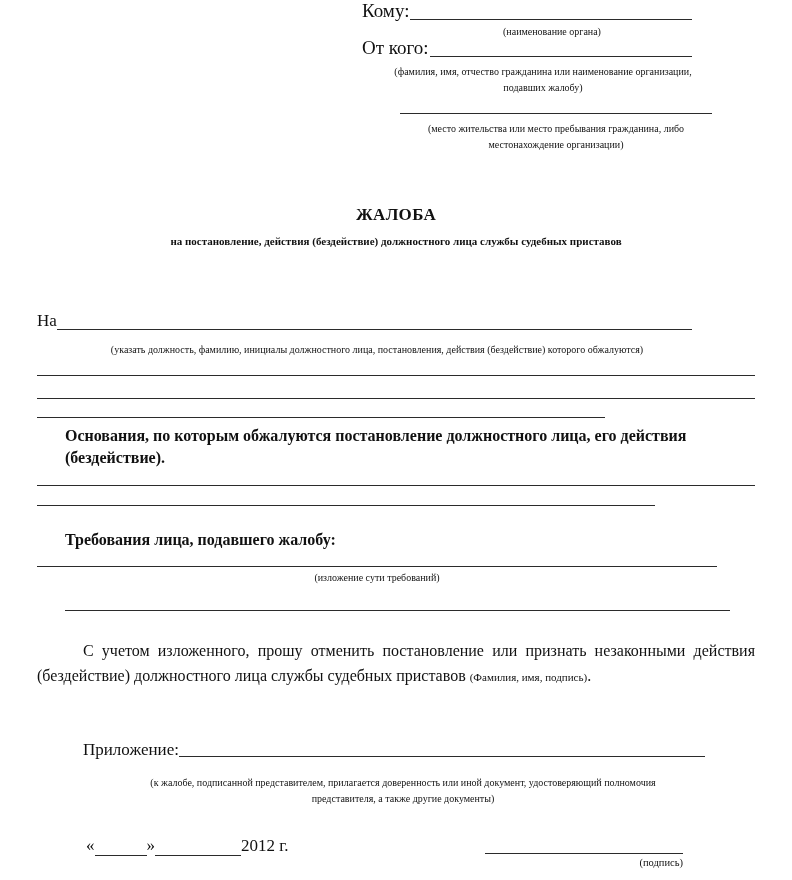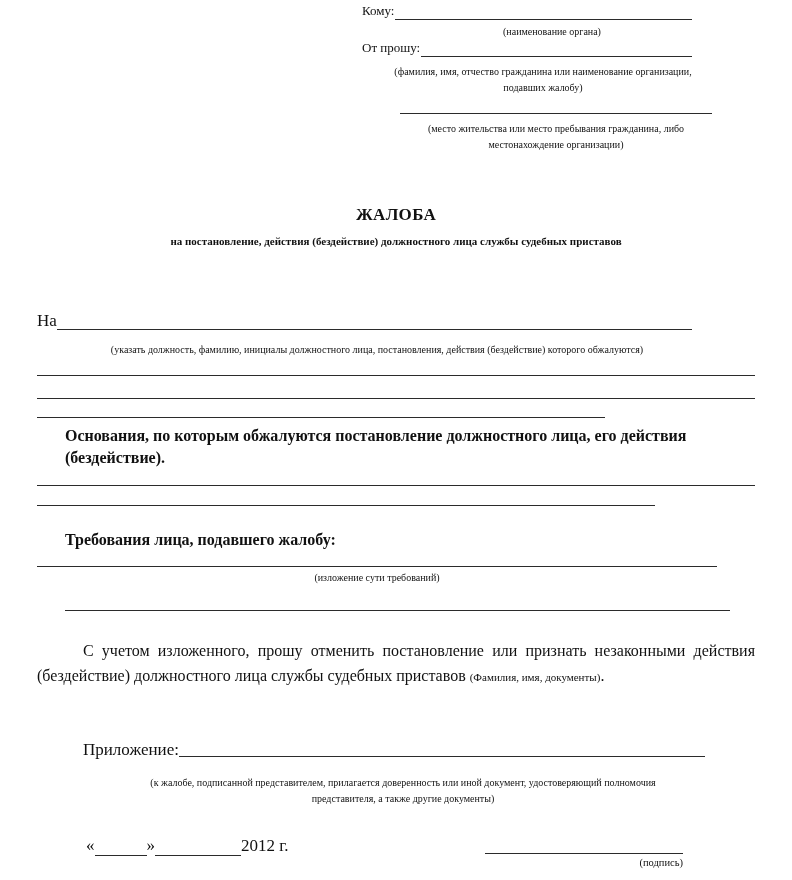--- a/index.html
+++ b/index.html
@@ -30,21 +30,21 @@
   }
 
   
   .hdr-row {
     position: absolute;
     display: flex;
     align-items: flex-end;
     white-space: nowrap;
   }
   .hdr-label {
-    font-size: 13px;
+    font-size: 19px;
     line-height: 18px;
     text-align: center;
   }
   .hdr-fill {
     flex: 1;
     border-bottom: 1px solid #2b2b2b;
     height: 15px;
     margin-left: 1px;
   }
 
@@ -164,21 +164,21 @@
 <div class="page">
 
   <div class="hdr-row" style="left:362px; top:2px; width:330px;">
     <span class="hdr-label">Кому:</span>
     <span class="hdr-fill"></span>
   </div>
 
   <div class="caption" style="left:412px; top:25px; width:280px;">(наименование органа)</div>
 
   <div class="hdr-row" style="left:362px; top:39px; width:330px;">
-    <span class="hdr-label">От прошу:</span>
+    <span class="hdr-label">От кого:</span>
     <span class="hdr-fill"></span>
   </div>
 
   <div class="caption" style="left:378px; top:81px; width:330px;">подавших жалобу)</div>
   <div class="caption" style="left:378px; top:65px; width:330px;">(фамилия, имя, отчество гражданина или наименование организации,</div>
 
   <div class="rule" style="left:400px; top:113px; width:312px;"></div>
 
   <div class="caption" style="left:396px; top:122px; width:320px;">(место жительства или место пребывания гражданина, либо</div>
   <div class="caption" style="left:396px; top:138px; width:320px;">местонахождение организации)</div>
@@ -205,21 +205,21 @@
 
   <div class="section-heading" style="left:37px; top:529px; width:700px;">Требования лица, подавшего жалобу:</div>
 
   <div class="rule" style="left:37px; top:566px; width:680px;"></div>
 
   <div class="caption" style="left:37px; top:571px; width:680px;">(изложение сути требований)</div>
 
   <div class="rule" style="left:65px; top:610px; width:665px;"></div>
 
   <div class="body-par" style="left:37px; top:638px; width:718px;">
-    <span>С учетом изложенного, прошу отменить постановление или признать незаконными действия (бездействие) должностного лица службы судебных приставов </span><span class="inline-small">(Фамилия, имя, документы)</span><span>.</span>
+    <span>С учетом изложенного, прошу отменить постановление или признать незаконными действия (бездействие) должностного лица службы судебных приставов </span><span class="inline-small">(Фамилия, имя, подпись)</span><span>.</span>
   </div>
 
   <div class="attach-row" style="left:83px; top:740px; width:622px;">
     <span class="attach-label">Приложение:</span>
     <span class="attach-fill"></span>
   </div>
 
   <div class="caption" style="left:83px; top:776px; width:640px;">(к жалобе, подписанной представителем, прилагается доверенность или иной документ, удостоверяющий полномочия</div>
   <div class="caption" style="left:83px; top:792px; width:640px;">представителя, а также другие документы)</div>
 

